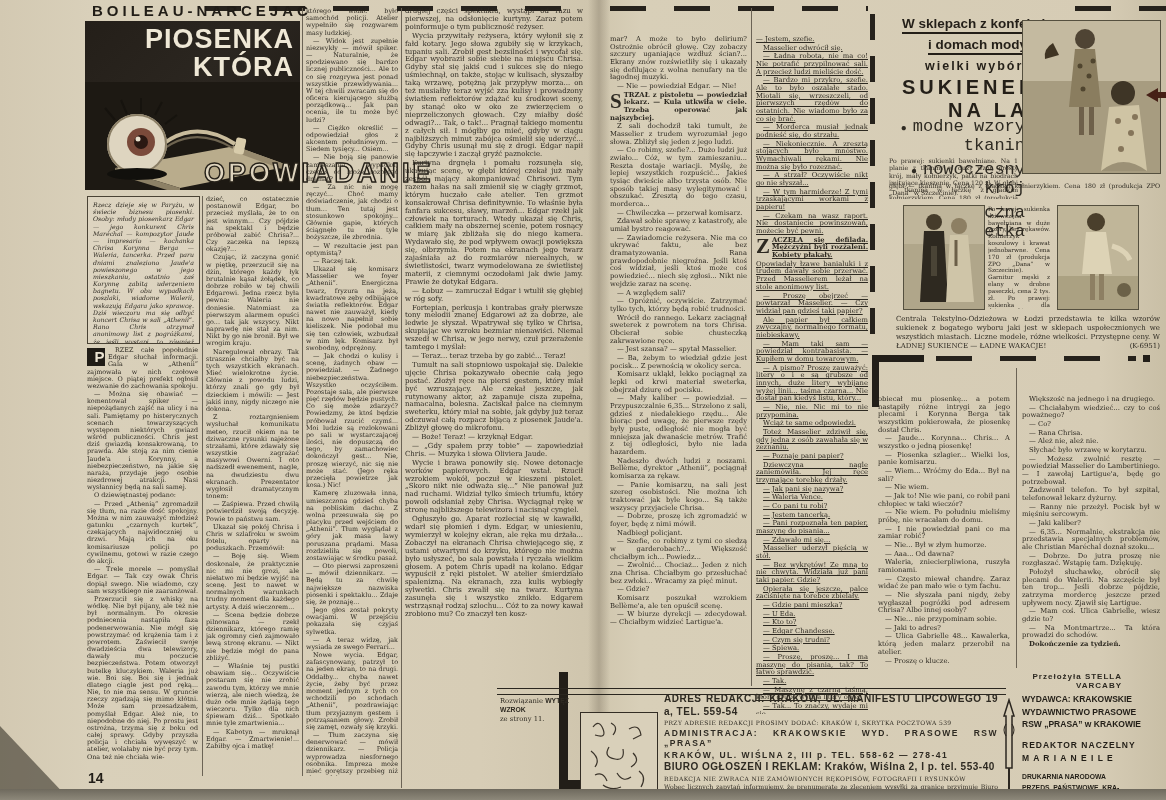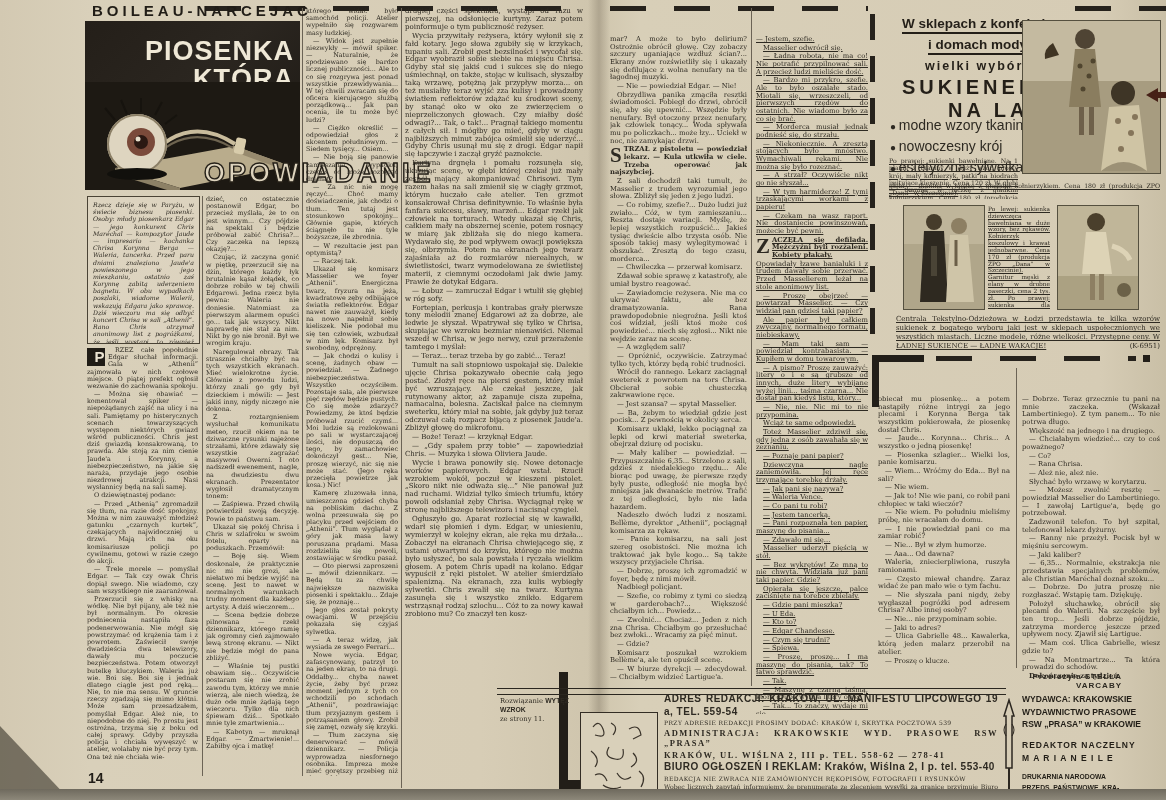--- a/index.html
+++ b/index.html
@@ -39,32 +39,32 @@
   span.capbox{float:left;width:18px;height:18px;margin:1px 3px 0 0;background:#201c16;color:#ece4d2;
         font-family:"Liberation Sans",sans-serif;font-weight:bold;font-size:15px;text-align:center;line-height:18px;}
   .introbox{border:1px solid #4a4335;padding:4px 5px;font-style:italic;font-size:6.2px;line-height:1.16;text-align:justify;overflow:hidden;background:rgba(255,250,235,.12);}
   .pagenum{font-family:"Liberation Sans",sans-serif;font-weight:bold;font-size:14px;color:#211d17;}
 
   
   .adh{font-family:"Liberation Sans",sans-serif;font-weight:bold;color:#241f18;}
   .adh-u{font-size:13.5px;border-bottom:2px solid #241f18;padding-bottom:1px;}
   .adh-m{font-size:12.5px;letter-spacing:2px;}
   .adh-big{font-size:20px;letter-spacing:4px;font-weight:900;}
-  .ad-bullets p{margin:0 0 5px 0;font-family:Liberation Sans, sans-serif;font-size:14px;text-indent:0;}
+  .ad-bullets p{margin:0 0 5px 0;font-family:Liberation Mono, monospace;font-size:17px;text-indent:0;text-align:right;}
   .ad-bullets p::before{content:"● ";font-size:10px;}
-  .cap-sm{font-size:6.2px;line-height:1.18;text-align:justify;text-decoration:underline;}
+  .cap-sm{font-size:6.2px;line-height:1.18;text-align:justify;}
   .photo{border:1px solid #55503f;box-shadow:0 0 0 1px rgba(255,255,255,.25) inset;}
   .kcode{float:right;font-style:normal;}
   .przel{font-weight:bold;font-size:8px;font-family:"Liberation Sans",sans-serif;letter-spacing:1px;text-align:right;}
 
   
   .ed{font-size:6.2px;line-height:1.25;text-align:justify;}
   .ed p{margin:0 0 1px 0;text-indent:0;}
   .ed p.h1{font-family:"Liberation Sans",sans-serif;font-weight:bold;font-size:10px;letter-spacing:.5px;}
-  .ed p.h2{font-family:Liberation Serif, serif;font-weight:bold;font-size:8.5px;letter-spacing:1.5px;}
+  .ed p.h2{font-family:Liberation Sans, sans-serif;font-weight:bold;font-size:8.5px;letter-spacing:1.5px;}
   .ed p.scaps{font-size:6px;letter-spacing:.4px;}
   .wyd{font-family:"Liberation Sans",sans-serif;font-weight:bold;color:#221e17;}
   .wyd p{margin:0 0 2px 0;text-indent:0;}
   .rozw{font-size:6.8px;line-height:1.3;}
   .rozw b{font-family:"Liberation Sans",sans-serif;}
   .sketch{border:1.5px solid #332d24;background:#d9d0ba;}
   .bracketV{background:#221e18;}
 </style>
 </head>
 <body>
@@ -78,21 +78,21 @@
   <div class="abs fold noi" style="left:588px;top:0;height:800px;"></div>
 
   <div class="abs vrule noi" style="left:202px;top:196px;height:580px;"></div>
   <div class="abs vrule noi" style="left:302px;top:8px;height:768px;"></div>
   <div class="abs vrule noi" style="left:401px;top:8px;height:780px;"></div>
   <div class="abs vrule noi" style="left:751px;top:8px;height:678px;"></div>
   <div class="abs vrule noi" style="left:1016px;top:368px;height:300px;"></div>
 
   <div class="abs author" style="left:92px;top:2px;">BOILEAU-NARCEJAC</div>
   <div class="abs hbox" style="left:85px;top:21px;width:215px;height:169px;">
-    <div class="htitle ht1" style="padding:16px 6px 0 0;">PIOSENKA KTÓRA</div>
+    <div class="htitle ht1" style="padding:4px 6px 0 0;">PIOSENKA KTÓRA</div>
     <div class="htitle ht2" style="padding:0 6px 0 0;">ZABIJA</div>
     <svg width="215" height="108" viewBox="0 0 215 108" style="position:absolute;left:0;bottom:0;">
       <rect x="0" y="0" width="215" height="108" fill="#1d1913"></rect>
       <polygon points="30,86 150,64 205,84 95,106" fill="#b9ac8c"></polygon>
       <polygon points="30,86 95,106 95,112 30,92" fill="#8d8166"></polygon>
       <polygon points="150,64 205,84 205,90 150,70" fill="#978a6e"></polygon>
       <rect x="150" y="56" width="10" height="16" rx="2" fill="#d8ccab" transform="rotate(12 155 64)"></rect>
       <path d="M60,80 Q100,30 150,62" stroke="#c9bc9c" stroke-width="4" fill="none"></path>
       <path d="M63,82 Q100,38 148,66" stroke="#6e6450" stroke-width="2" fill="none"></path>
       <circle cx="52" cy="62" r="30" fill="#ded5c0"></circle>
@@ -161,21 +161,20 @@
       <p class="para">— Boże! Teraz! — krzyknął Edgar.</p>
       <p class="para">— „Gdy spałem przy tobie” — zapowiedział Chris. — Muzyka i słowa Oliviera Jaude.</p>
       <p class="para">Wycie i brawa ponowiły się. Nowe detonacje worków papierowych. Edgar wstał. Rzucił wzrokiem wokół, poczuł w kieszeni pistolet. „Skoro nikt nie odważa się...” Nie panował już nad ruchami. Widział tylko śmiech triumfu, który powoli odsłaniał zęby Chrisa. Wyciągnął rękę w stronę najbliższego telewizora i nacisnął cyngiel.</p>
       <p class="para">Ogłuszyło go. Aparat rozleciał się w kawałki, wdarł się płomień i dym. Edgar, w uniesieniu, wymierzył w kolejny ekran, ale ręka mu drżała... Zobaczył na ekranach Chrisa chwiejącego się, z ustami otwartymi do krzyku, którego nie można było usłyszeć, bo sala powstała i ryczała wielkim głosem. A potem Chris upadł na kolano. Edgar wypuścił z ręki pistolet. W atelier śmierdziało spalenizną. Na ekranach, zza kulis wybiegły sylwetki. Chris zwalił się na twarz. Kurtyna zasunęła się i wszystko znikło. Edgarem wstrząsnął rodzaj szlochu... Cóż to za nowy kawał zrobiono mu? Co znaczył ten kosz-</p>
     </div>
   <div class="abs pagenum" style="left:88px;top:770px;">14</div>
 
   <div class="abs col colmid" style="left:610px;top:8px;width:137px;height:678px;">
       <p class="para nodent">mar? A może to było delirium? Ostrożnie obrócił głowę. Czy zobaczy szczury uganiające wzdłuż ścian?... Ekrany znów rozświetliły się i ukazały się defilujące z wolna nenufary na tle łagodnej muzyki.</p>
       <p class="para">— Nie — powiedział Edgar. — Nie!</p>
-      <p class="para">Obrzydliwa panika zmąciła resztki świadomości. Pobiegł do drzwi, obrócił się, aby się upewnić... Wszędzie były nenufary. Był otoczony przez nenufary, jak człowiek tonący... Woda spływała mu po policzkach... może łzy... Uciekł w noc, nie zamykając drzwi.</p>
       <p class="para dropbold"><span class="cap">S</span>TRZAŁ z pistoletu — powiedział lekarz. — Kula utkwiła w ciele. Trzeba operować jak najszybciej.</p>
       <p class="para">Z sali dochodził taki tumult, że Masselier z trudem wyrozumiał jego słowa. Zbliżył się jeden z jego ludzi.</p>
       <p class="para">— Co robimy, szefie?... Dużo ludzi już zwiało... Cóż, w tym zamieszaniu... Reszta dostaje wariacji. Myślę, że lepiej wszystkich rozpuścić... Jakieś tysiąc dwieście albo trzysta osób. Nie sposób takiej masy wylegitymować i obszukać. Zresztą do tego czasu, morderca...</p>
       <p class="para">— Chwileczka — przerwał komisarz.</p>
       <p class="para">Zdawał sobie sprawę z katastrofy, ale umiał bystro reagować.</p>
       <p class="para">— Zawiadomcie reżysera. Nie ma co ukrywać faktu, ale bez dramatyzowania. Rana prawdopodobnie niegroźna. Jeśli ktoś coś widział, jeśli ktoś może coś powiedzieć... niech się zgłosi... Nikt nie wejdzie zaraz na scenę.</p>
       <p class="para">— A względem sali?</p>
       <p class="para">— Opróżnić, oczywiście. Zatrzymać tylko tych, którzy będą robić trudności.</p>
       <p class="para">Wrócił do rannego. Lekarz zaciągnął sweterek z powrotem na tors Chrisa. Obcierał sobie chusteczką zakrwawione ręce.</p>
       <p class="para">— Jest szansa? — spytał Masselier.</p>
@@ -325,21 +324,20 @@
       <p class="para">— Aaa... Od dawna?</p>
       <p class="para">Waleria, zniecierpliwiona, ruszyła ramionami.</p>
       <p class="para">— Często miewał chandrę. Zaraz widać że pan mało wie o tym fachu.</p>
       <p class="para">— Nie słyszała pani nigdy, żeby wygłaszał pogróżki pod adresem Chrisa? Albo innej osoby?</p>
       <p class="para">— Nie... nie przypominam sobie.</p>
       <p class="para">— Jaki to adres?</p>
       <p class="para">— Ulica Gabrielle 48... Kawalerka, którą jeden malarz przerobił na atelier.</p>
       <p class="para">— Proszę o klucze.</p>
     </div>
   <div class="abs col colmid" style="left:1022px;top:368px;width:138px;height:296px;">
-      <p class="para nodent">— Dobrze. Teraz grzecznie tu pani na mnie zaczeka. (Wskazał Lambertiniego). Z tym panem... To nie potrwa długo.</p>
       <p class="para">Większość na jednego i na drugiego.</p>
       <p class="para">— Chciałabym wiedzieć... czy to coś poważnego?</p>
       <p class="para">— Co?</p>
       <p class="para">— Rana Chrisa.</p>
       <p class="para">— Ależ nie, ależ nie.</p>
       <p class="para">Słychać było wrzawę w korytarzu.</p>
       <p class="para">— Możesz zwolnić resztę — powiedział Masselier do Lambertiniego. — I zawołaj Lartigue'a, będę go potrzebował.</p>
       <p class="para">Zadzwonił telefon. To był szpital, telefonował lekarz dyżurny.</p>
       <p class="para">— Ranny nie przeżył. Pocisk był w mięśniu sercowym.</p>
       <p class="para">— Jaki kaliber?</p>

